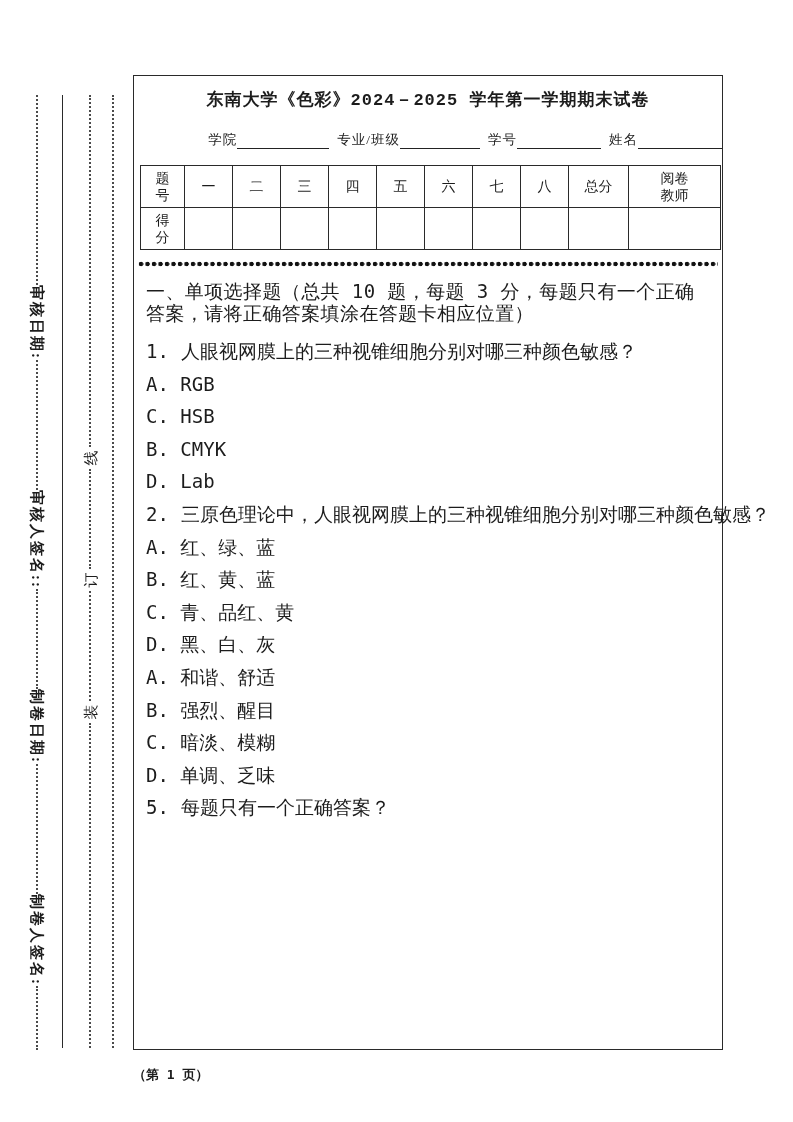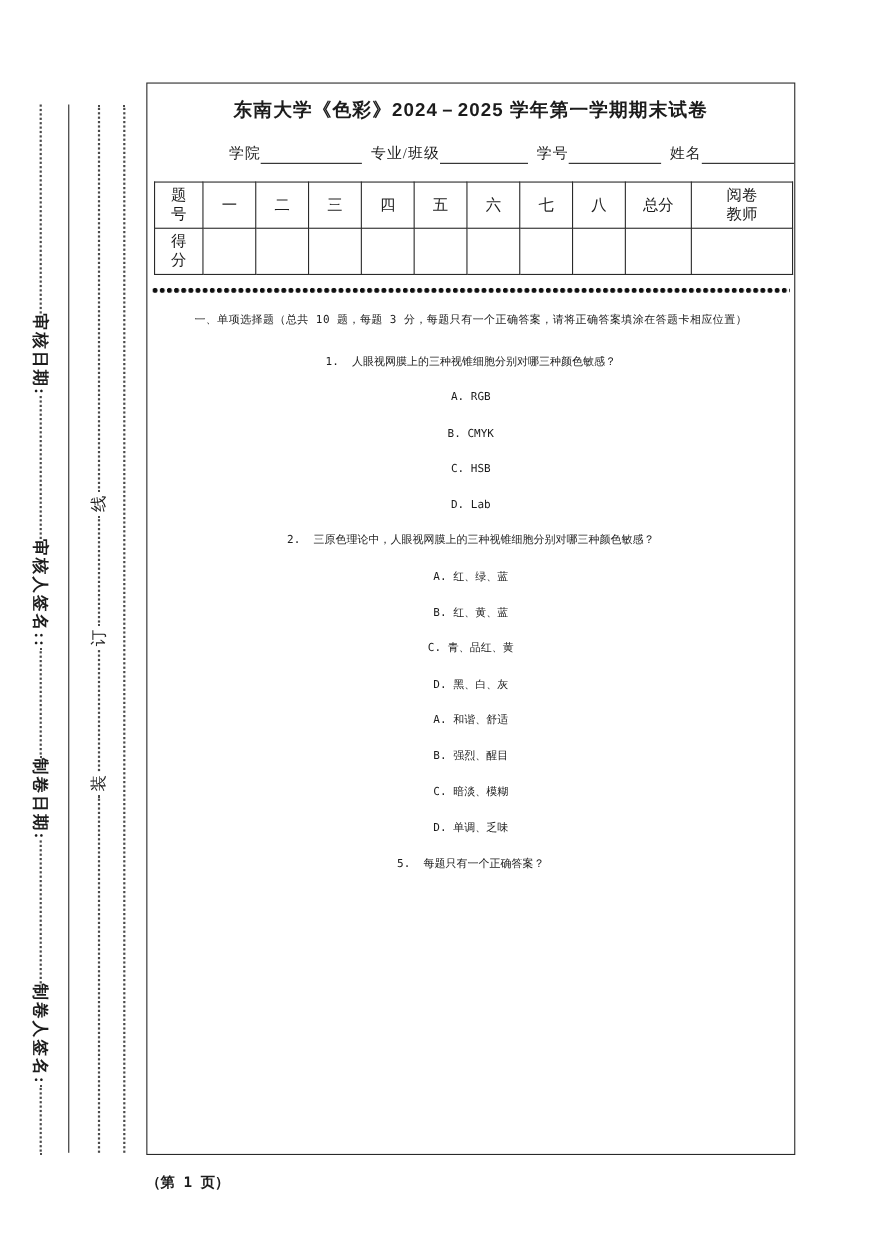--- a/index.html
+++ b/index.html
@@ -27,21 +27,21 @@
   .bind-char{ font-size:15px; height:22px; line-height:22px; transform:rotate(-90deg); display:block; }
   .cut-line{ position:absolute; left:112px; top:95px; height:953px; width:0; border-left:2px dotted #4a4a4a; }
 
   
   .content{
     position:absolute; left:133px; top:75px; width:590px; height:975px;
     border:1.6px solid #2a2a2a; background:#fff;
   }
   .exam-title{
     margin-top:12px; text-align:center; font-size:17px; font-weight:bold;
-    letter-spacing:1px; font-family:Liberation Sans, sans-serif;
+    letter-spacing:1px; font-family:Liberation Mono, monospace;
   }
   .fields{
     margin-top:20px; display:flex; justify-content:flex-end; align-items:flex-end;
     font-size:13.5px;
   }
   .flabel{ white-space:nowrap; letter-spacing:1px; }
   .fline{ display:inline-block; border-bottom:1.3px solid #222; height:15px; margin-right:8px; }
 
   table.score-table{
     margin:16px auto 0 6px; border-collapse:collapse; table-layout:fixed; width:580px;
@@ -52,23 +52,22 @@
   }
   .stack span{ display:block; line-height:17px; }
 
   .dotsep{
     margin:11px 4px 0 4px; height:6px;
     background-image:radial-gradient(circle at 3px 3px, #111 2px, rgba(0,0,0,0) 2.6px);
     background-size:6.5px 6px; background-repeat:repeat-x;
   }
 
   .body-text{
-    padding:14px 12px 0 12px; font-size:10px;
+    padding:14px 12px 0 12px; font-size:19px;
     font-family:"DejaVu Sans Mono", "Liberation Serif", monospace;
-    text-align:center;
   }
   .heading{ line-height:21.5px; margin-bottom:11px; letter-spacing:0.4px; }
   .qline{ line-height:32.6px; white-space:nowrap; }
   .q-num{ margin-right:12px; }
 
   .footer{
     position:absolute; top:1066px; left:133px; width:590px; 
     font-size:13px; font-weight:bold;
     font-family:"DejaVu Sans Mono", "Liberation Serif", monospace;
   }
@@ -173,22 +172,22 @@
   <div class="dotsep"></div>
 
   <div class="body-text">
     <div class="heading">一、单项选择题（总共 10 题，每题 3 分，每题只有一个正确答案，请将正确答案填涂在答题卡相应位置）</div>
 
     <div>
       <div class="qline">
         <span class="q-num">1.</span><span>人眼视网膜上的三种视锥细胞分别对哪三种颜色敏感？</span>
       </div>
       <div class="qline">A. RGB</div>
+      <div class="qline">C. HSB</div>
       <div class="qline">B. CMYK</div>
-      <div class="qline">C. HSB</div>
       <div class="qline">D. Lab</div>
     </div>
 
     <div>
       <div class="qline">
         <span class="q-num">2.</span><span>三原色理论中，人眼视网膜上的三种视锥细胞分别对哪三种颜色敏感？</span>
       </div>
       <div class="qline">A. 红、绿、蓝</div>
       <div class="qline">B. 红、黄、蓝</div>
       <div class="qline">C. 青、品红、黄</div>

